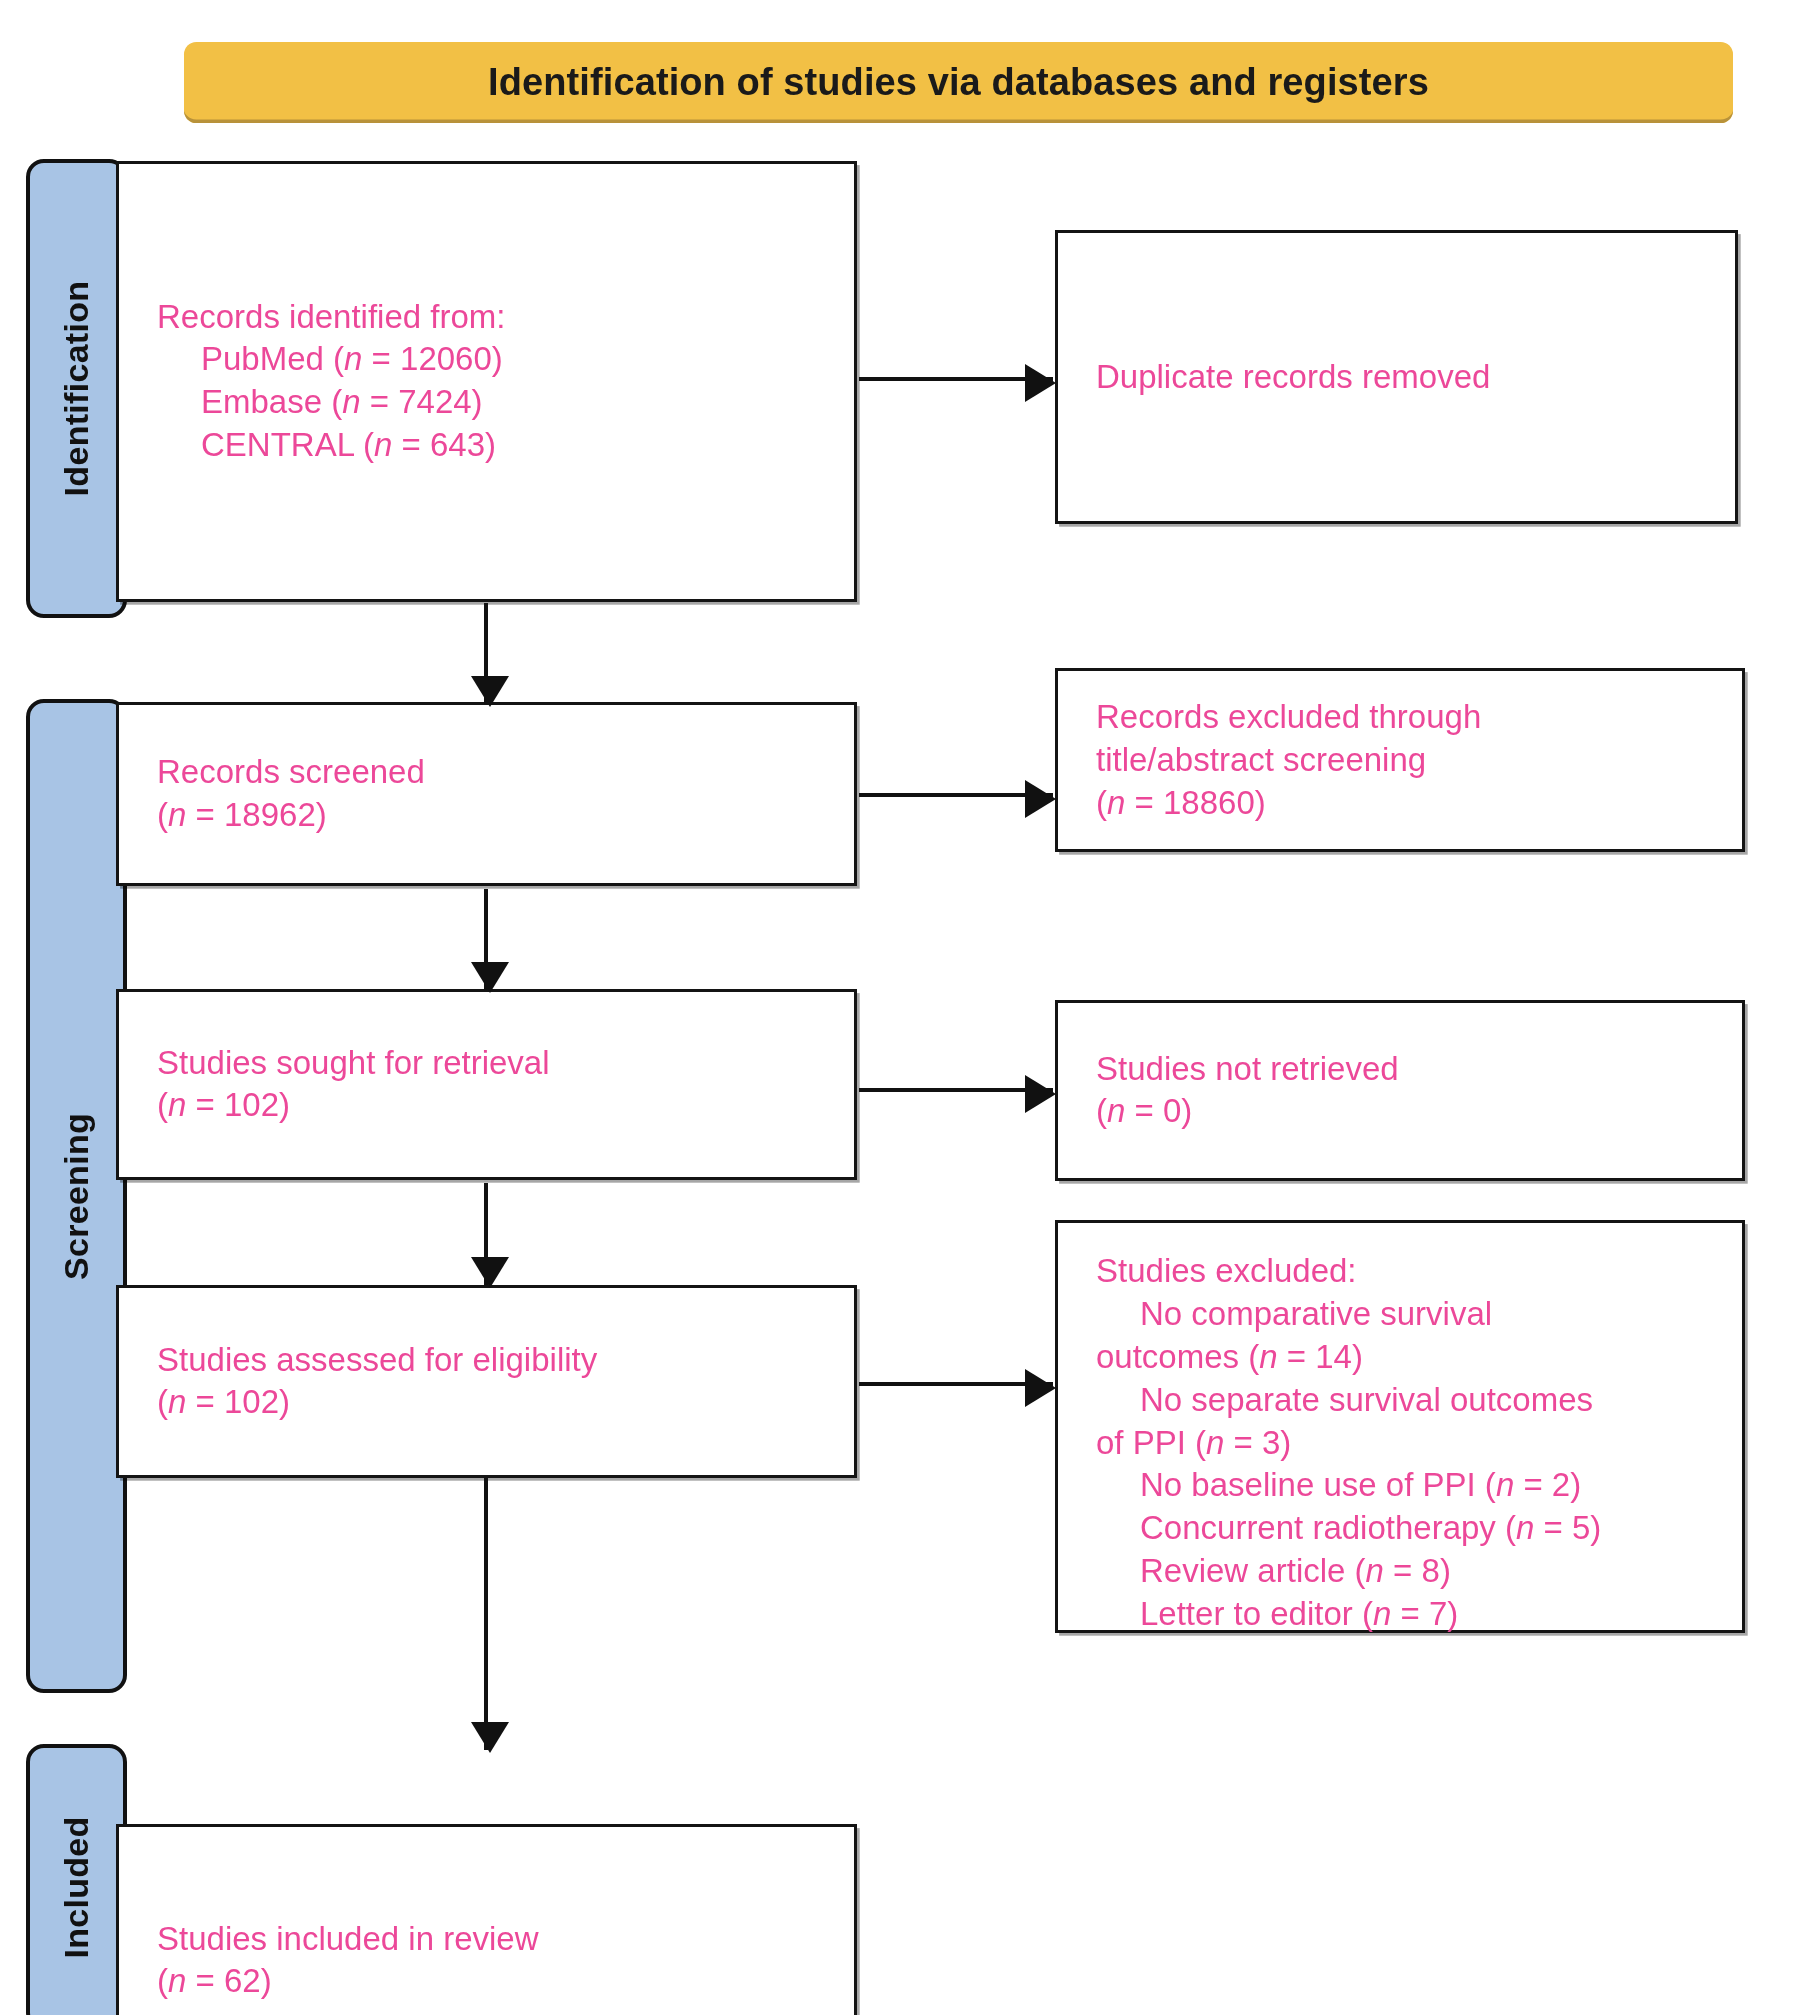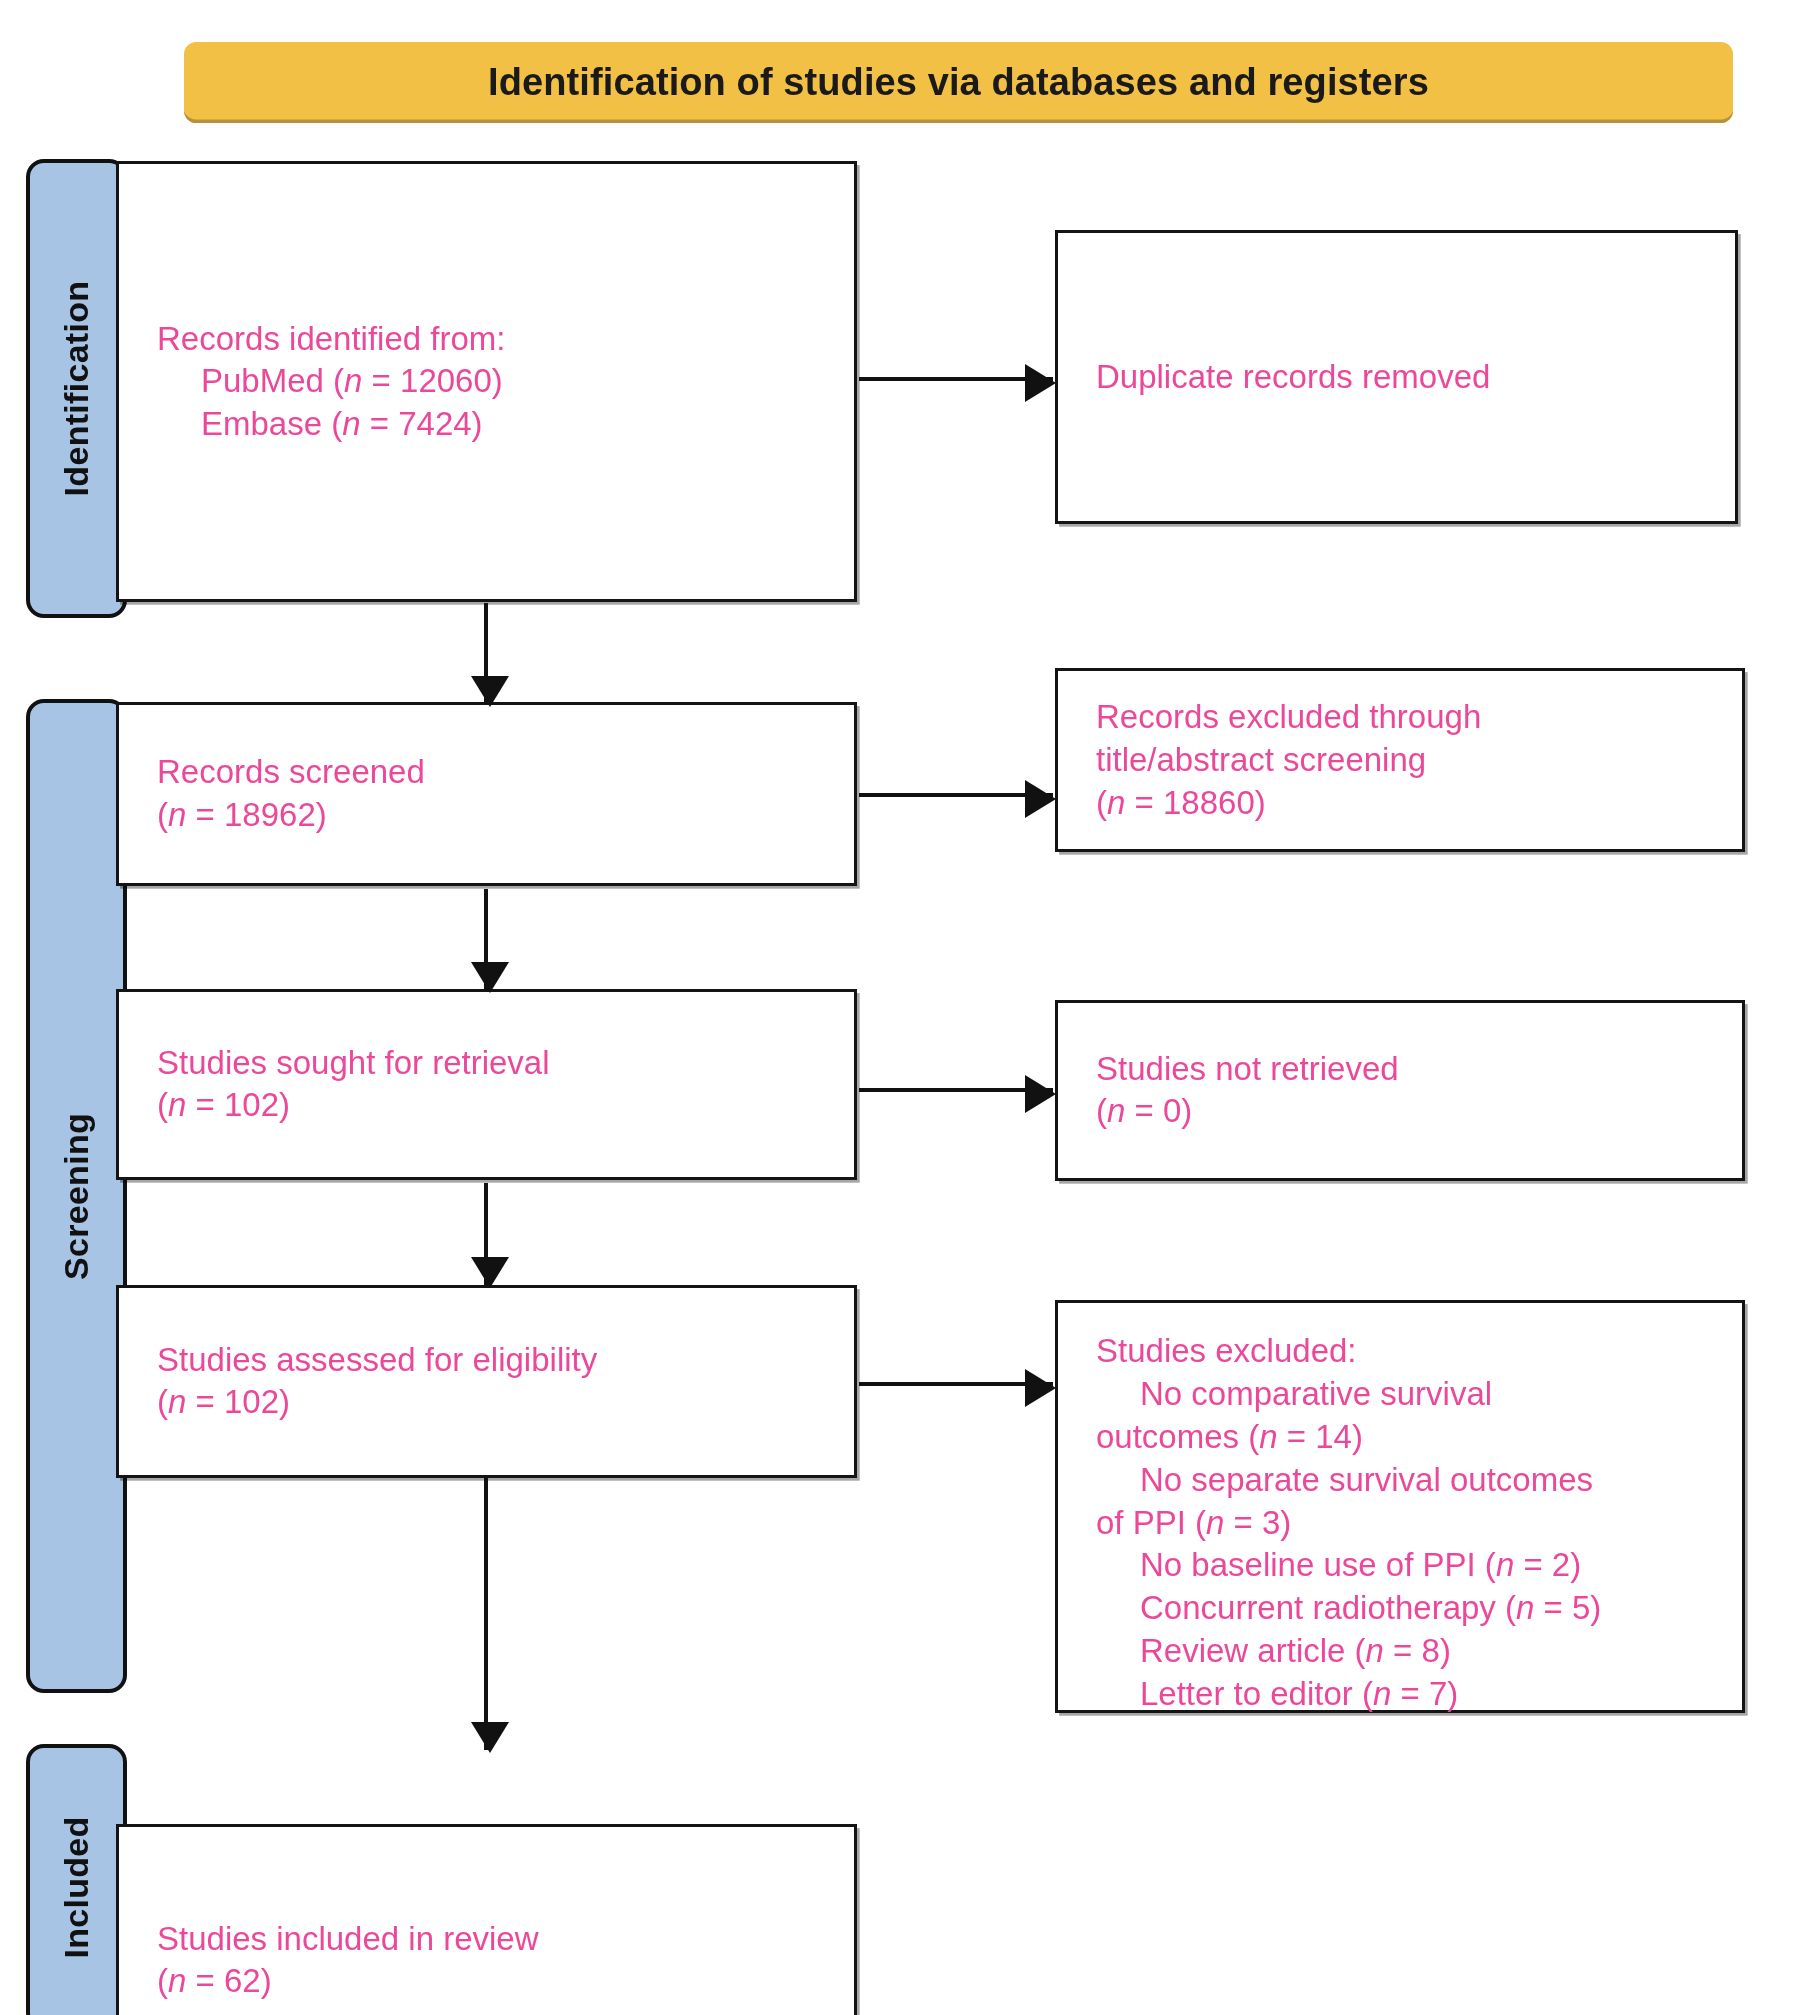--- a/index.html
+++ b/index.html
@@ -126,21 +126,21 @@
   }
 
   
   #box-identified   { left: 116px;  top: 145px;  width: 741px; height: 441px; }
   #box-duplicates   { left: 1055px; top: 214px;  width: 683px; height: 294px; }
   #box-screened     { left: 116px;  top: 686px; width: 741px; height: 184px; }
   #box-excluded-ta  { left: 1055px; top: 652px; width: 690px; height: 184px; }
   #box-sought       { left: 116px;  top: 973px; width: 741px; height: 191px; }
   #box-not-retrieved{ left: 1055px; top: 984px; width: 690px; height: 181px; }
   #box-eligibility  { left: 116px;  top: 1269px; width: 741px; height: 193px; }
-  #box-excluded-list{ left: 1055px; top: 1284px; width: 690px; height: 413px; padding-left: 20px; }
+  #box-excluded-list{ left: 1055px; top: 1204px; width: 690px; height: 413px; padding-left: 20px; }
   #box-included     { left: 116px;  top: 1808px; width: 741px; height: 273px; }
 
   
   #arrow-ident-dup       { left: 859px; top: 361px;  width: 194px; }
   #arrow-ident-screened  { left: 484px;  top: 587px;  height: 101px; }
   #arrow-screened-excl   { left: 859px; top: 777px; width: 194px; }
   #arrow-screened-sought { left: 484px;  top: 873px; height: 101px; }
   #arrow-sought-notret   { left: 859px; top: 1072px; width: 194px; }
   #arrow-sought-elig     { left: 484px;  top: 1167px; height: 102px; }
   #arrow-elig-exclist    { left: 859px; top: 1366px; width: 194px; }
@@ -163,20 +163,21 @@
   </div>
   <div class="stage-tab" id="stage-included">
     <span class="stage-label">Included</span>
   </div>
 
   <div class="flow-box vcenter" id="box-identified">
     <div class="box-text">
         <span class="line">Records identified from:</span>
         <span class="line indent">PubMed (<em>n</em> = 12060)</span>
         <span class="line indent">Embase (<em>n</em> = 7424)</span>
+        <span class="line indent">CENTRAL (<em>n</em> = 643)</span>
       </div>
   </div>
 
   <div class="flow-box vcenter" id="box-duplicates">
     <div class="box-text">
         <span class="line">Duplicate records removed</span>
       </div>
   </div>
 
   <div class="flow-box vcenter" id="box-screened">

